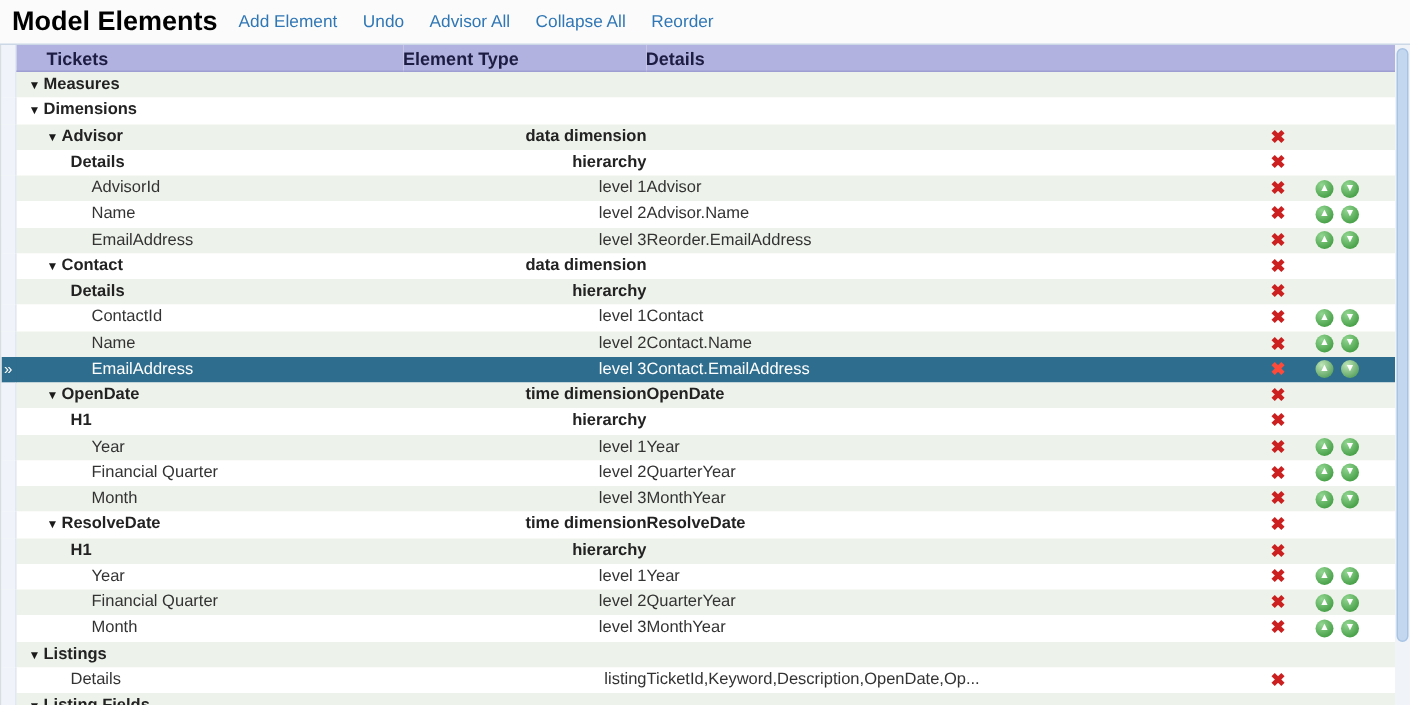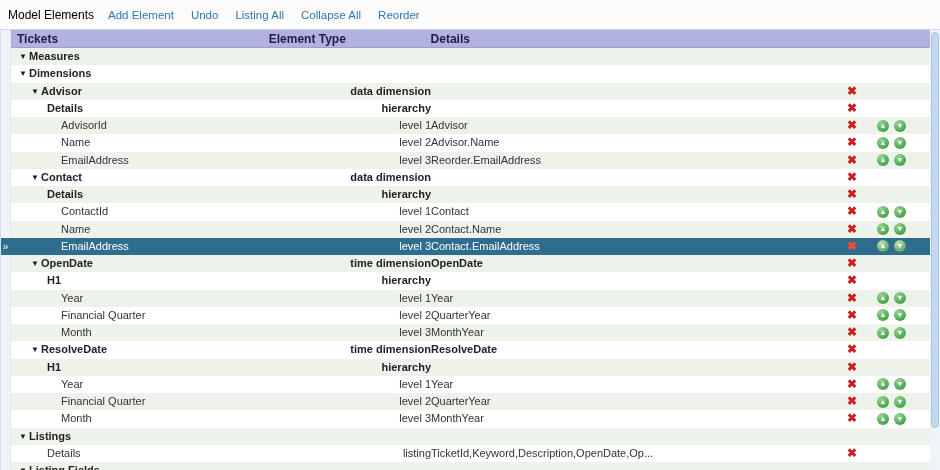--- a/index.html
+++ b/index.html
@@ -3,30 +3,30 @@
 <meta charset="utf-8">
 <style>
   *{box-sizing:border-box;margin:0;padding:0}
   html,body{width:940px;height:470px;overflow:hidden;background:#fff;
     font-family:"Liberation Sans",sans-serif;}
   .app{position:relative;width:940px;height:470px;background:#fff;}
 
   
   .toolbar{height:30px;display:flex;align-items:center;background:#fbfbfb;
     border-bottom:1px solid #ccd8e6;padding-left:8px;}
-  .title{font-size:12px;font-weight:normal;color:#000;margin-right:14px;white-space:nowrap;}
+  .title{font-size:18px;font-weight:bold;color:#000;margin-right:14px;white-space:nowrap;}
   .tb-link{font-size:11.5px;color:#3077b5;margin-right:17px;cursor:pointer;text-decoration:none;white-space:nowrap;}
 
   
   .grid{position:absolute;top:30px;left:0;width:930px;bottom:0;overflow:hidden;border-left:1px solid #d8dde4;}
   .ghead{display:flex;height:18px;line-height:18px;}
   .gsel{width:10px;flex:none;background:#f0f4fa;border-right:1px solid #e2e8f0;}
   .hcell{background:#b2b2e0;border-bottom:1px solid #9e9ed2;font-weight:bold;font-size:12px;color:#1d1d44;
     overflow:hidden;white-space:nowrap;}
-  .h0{width:258px;padding-left:6px;}
+  .h0{width:258px;padding-left:20px;}
   .h1{width:162px;}
   .h2{width:500px;}
   .gbody{position:absolute;top:18px;left:0;right:0;bottom:0;overflow:hidden;}
 
   .row{display:flex;height:17.25px;line-height:17.25px;font-size:11px;color:#333;background:#fff;}
   .row.alt{background:#edf3ea;}
   .row.selected{background:#2e6d8e;color:#fff;}
   .selcol{width:10px;flex:none;background:#f0f4fa;border-right:1px solid #e2e8f0;
     font-size:10px;color:#fff;text-align:center;overflow:hidden;}
   .row.selected .selcol{background:#2e6d8e;border-right-color:#2e6d8e;}
@@ -58,21 +58,21 @@
 </head>
 <body>
 
 <div class="app">
 
   <div class="toolbar">
     <span class="title">Model Elements</span>
     <span style="display:flex;align-items:flex-start;">
         <a class="tb-link">Add Element</a>
         <a class="tb-link">Undo</a>
-        <a class="tb-link">Listing All</a>
+        <a class="tb-link">Advisor All</a>
         <a class="tb-link">Collapse All</a>
         <a class="tb-link">Reorder</a>
       </span>
   </div>
 
   <div class="grid">
     <div class="ghead">
       <div class="gsel"></div>
     <div class="hcell h0">Tickets</div>
         <div class="hcell h1">Element Type</div>

